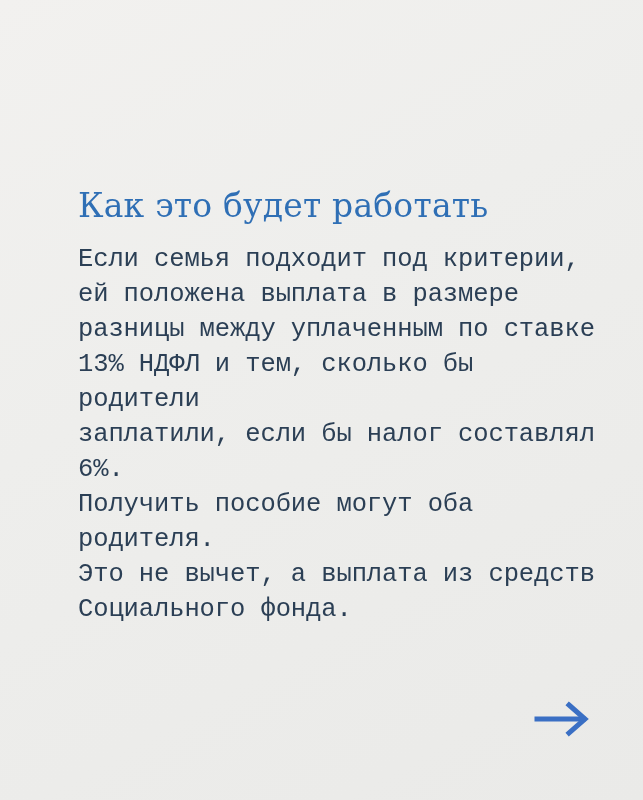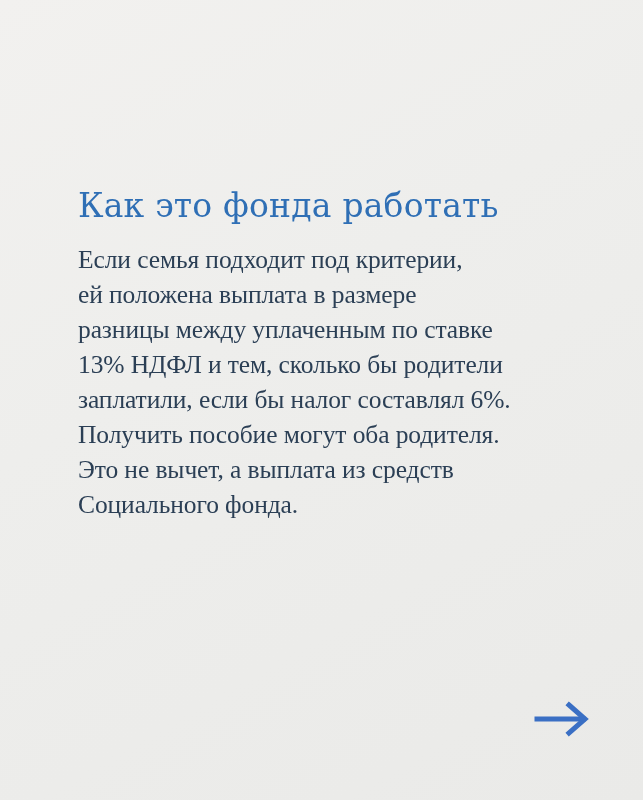--- a/index.html
+++ b/index.html
@@ -29,21 +29,21 @@
   .headline {
     font-family: "DejaVu Serif", "Liberation Serif", serif;
     font-size: 33px;
     line-height: 40px;
     color: #2f6fb5;
     font-weight: 400;
     margin: 0 0 16px 0;
     letter-spacing: 0.2px;
   }
   .body-text {
-    font-family: Liberation Serif, serif;
+    font-family: Liberation Mono, monospace;
     font-size: 25.5px;
     line-height: 35px;
     color: #2b3f55;
     margin: 0;
     white-space: pre-line;
     font-weight: 400;
     letter-spacing: -0.1px;
   }
   .arrow-wrap {
     position: absolute;
@@ -58,21 +58,21 @@
   .arrow-wrap svg {
     display: block;
   }
 </style>
 </head>
 <body>
 
 <div class="slide">
 
   <div class="content">
-    <h1 class="headline">Как это фонда работать</h1>
+    <h1 class="headline">Как это будет работать</h1>
     <p class="body-text">Если семья подходит под критерии,
 ей положена выплата в размере
 разницы между уплаченным по ставке
 13% НДФЛ и тем, сколько бы родители
 заплатили, если бы налог составлял 6%.
 Получить пособие могут оба родителя.
 Это не вычет, а выплата из средств
 Социального фонда.</p>
   </div>
 

